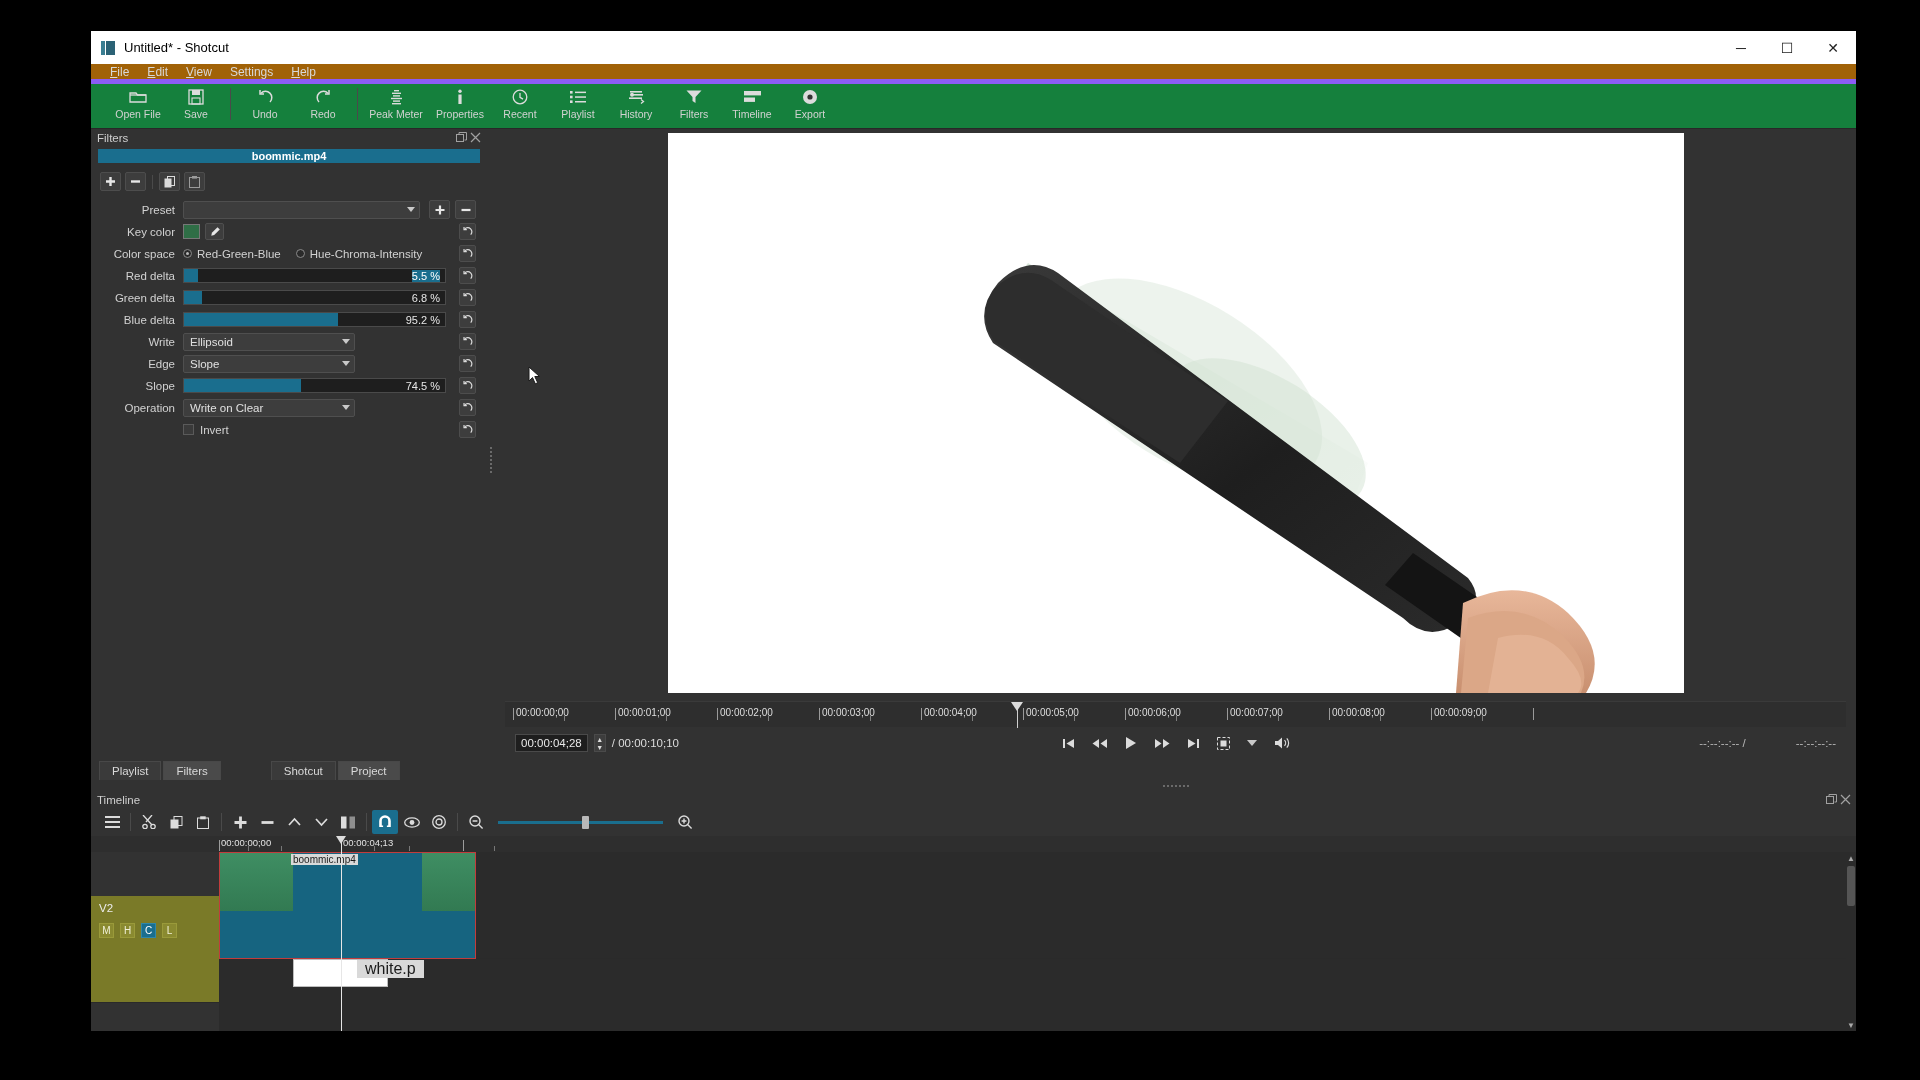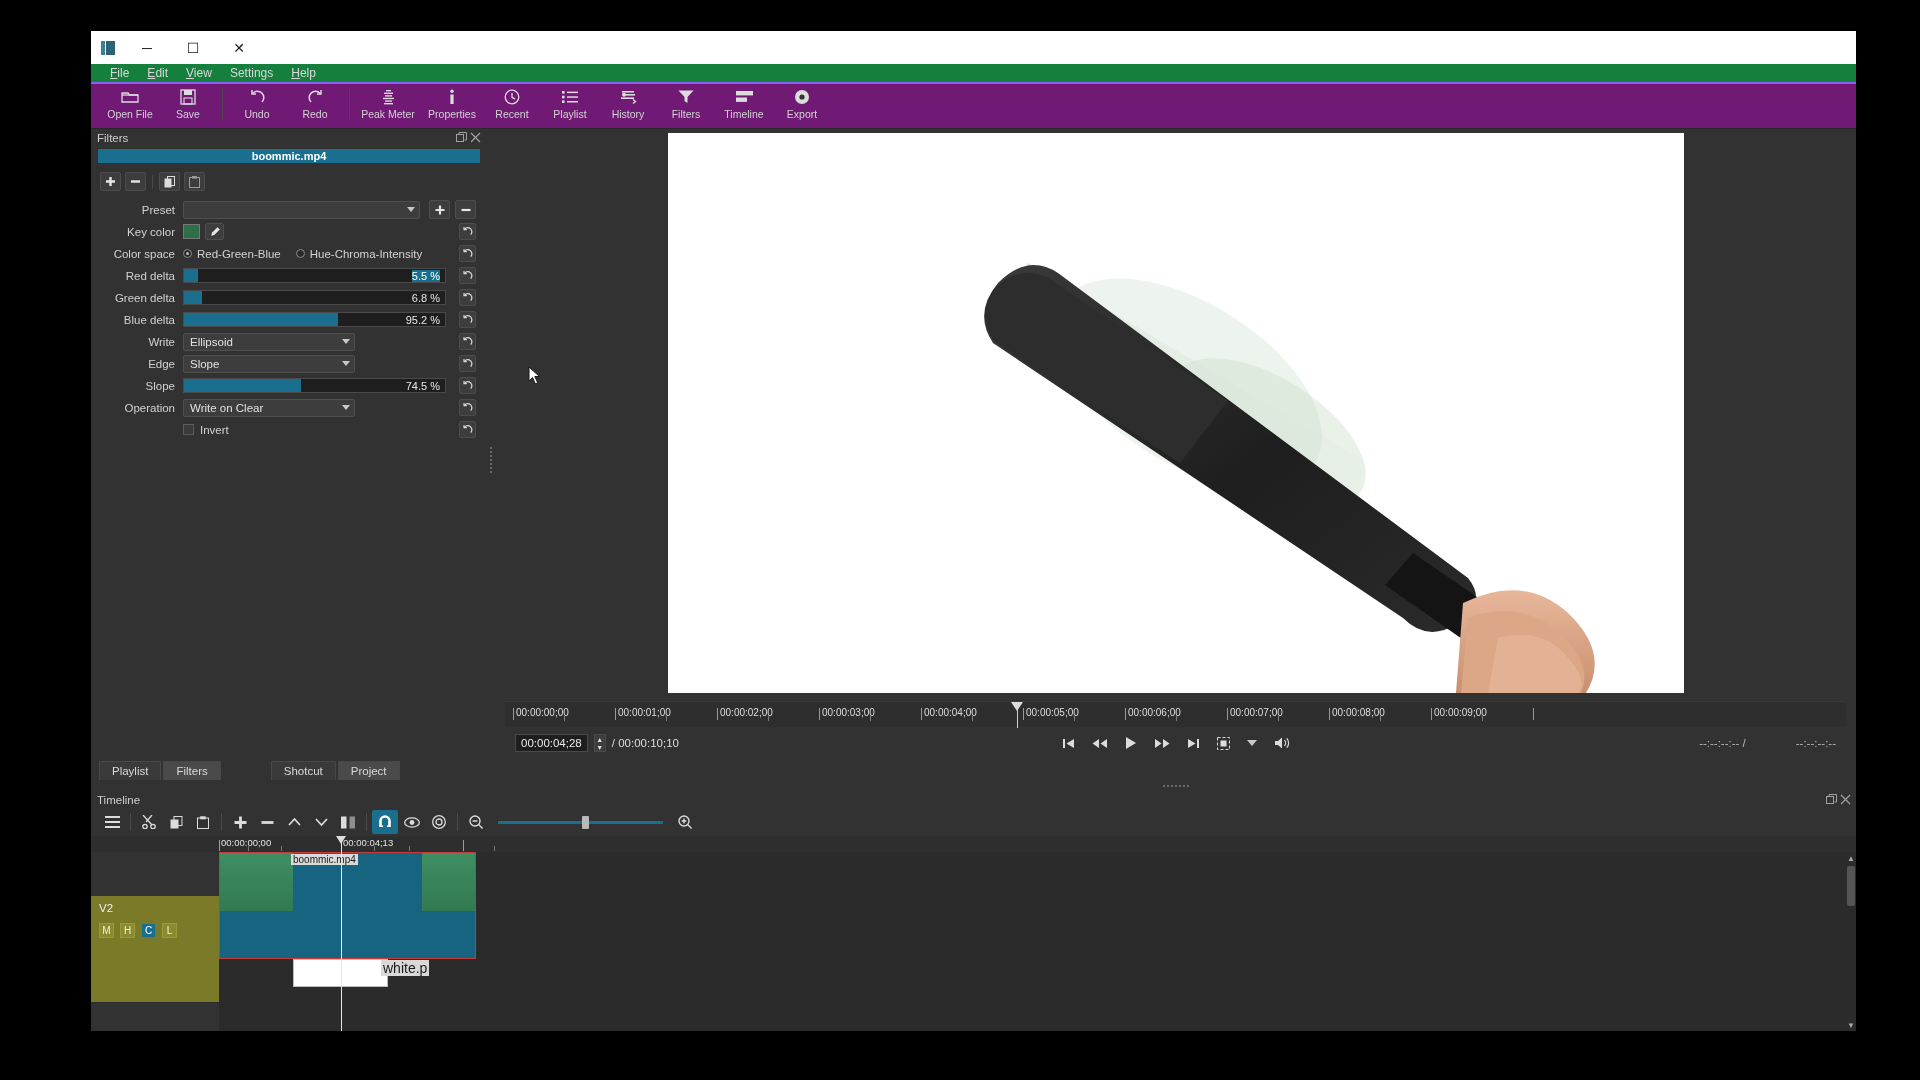--- a/index.html
+++ b/index.html
@@ -25,30 +25,30 @@
   .title-icon i { position:absolute; top:0; bottom:0; width:4px; background:#2c6c80; }
   .title-icon i:nth-child(1){ left:0; background:#3a7e92;}
   .title-icon i:nth-child(2){ left:5px; width:9px; background:#2b6275;}
   .title-text { font-size:13px; color:#000; flex:1; }
   .win-btns { display:flex; height:100%; }
   .win-btn { width:46px; height:100%; display:flex; align-items:center; justify-content:center;
     font-size:14px; color:#222; }
 
   
   .menubar {
-    height:20px; background:#15803d; display:flex; align-items:center;
-    padding-left:10px; flex:0 0 20px; border-bottom:2px solid #8b5cf6;
+    height:20px; background:#a16207; display:flex; align-items:center;
+    padding-left:10px; flex:0 0 20px; border-bottom:5px solid #8b5cf6;
   }
   .menu-item { font-size:12px; color:#d8d8d8; padding:0 9px; line-height:20px; }
   .menu-item u { text-decoration:underline; }
 
   
   .toolbar {
-    height:45px; background:#701a75; display:flex; align-items:flex-start;
-    padding-left:10px; flex:0 0 45px; border-bottom:1px solid #282828;
+    height:45px; background:#15803d; display:flex; align-items:flex-start;
+    padding-left:18px; flex:0 0 45px; border-bottom:1px solid #282828;
   }
   .tb-btn {
     width:58px; height:43px; display:flex; flex-direction:column;
     align-items:center; justify-content:flex-start; padding-top:3px;
     color:#d9d9d9;
   }
   .tb-ico { height:19px; display:flex; align-items:center; justify-content:center; }
   .tb-ico svg { display:block; }
   .tb-lab { font-size:10.5px; color:#d2d2d2; margin-top:2px; white-space:nowrap; }
   .tb-sep { width:1px; height:32px; background:#4a4a4a; margin:4px 5px 0 5px; }
@@ -229,22 +229,22 @@
   .clip-audio { position:absolute; left:0; right:0; top:59px; bottom:0; background:#166480; }
   .clip-name {
     position:absolute; left:71px; top:1px; font-size:10px; color:#1b1b1b;
     background:#d9d9d9; padding:0 2px; z-index:5; white-space:nowrap;
   }
   .clip-v1 {
     position:absolute; left:74px; top:0; height:28px; width:95px; background:#ffffff;
     border:1px solid #bdbdbd;
   }
   .clip-v1-lab {
-    position:absolute; left:162px; top:1px; font-size:14px; color:#1b1b1b;
-    background:#d9d9d9; padding:0 2px; z-index:5; white-space:nowrap;
+    position:absolute; left:138px; top:1px; font-size:16px; color:#1b1b1b;
+    background:#d9d9d9; padding:0 8px; z-index:5; white-space:nowrap;
   }
   .tl-playhead-line { position:absolute; top:0; bottom:0; width:1px; background:#e6e6e6; z-index:9;}
   .tl-playhead-tri { position:absolute; top:0; width:0;height:0;
       border-left:5px solid transparent; border-right:5px solid transparent; border-top:8px solid #dcdcdc; z-index:10;}
   .tl-vscroll { position:absolute; right:0; top:16px; bottom:0; width:10px; background:#2b2b2b; }
   .tl-vscroll .thumbv { position:absolute; top:2px; right:1px; width:8px; height:40px; background:#555; border-radius:2px;}
   .tl-arrow { position:absolute; right:0; width:10px;height:12px; display:flex; align-items:center; justify-content:center; color:#aaa; font-size:8px;}
 
   
   .cursor { position:absolute; left:528px; top:366px; z-index:999; }
@@ -257,20 +257,21 @@
 
 <div class="desktop">
 
   <div class="window">
 
     <div class="titlebar">
       <span class="title-icon">
           <i></i>
           <i></i>
         </span>
+      <span class="title-text">Untitled* - Shotcut</span>
       <span class="win-btns">
         <span class="win-btn">─</span>
         <span class="win-btn">☐</span>
         <span class="win-btn close">✕</span>
       </span>
     </div>
 
     <div class="menubar">
       <span class="menu-item"><u>F</u><span>ile</span></span>
       <span class="menu-item"><u>E</u><span>dit</span></span>

